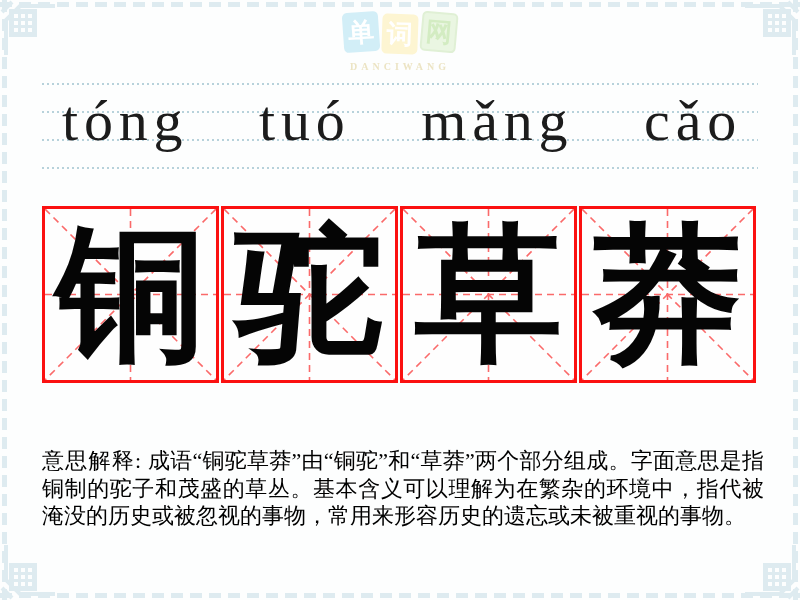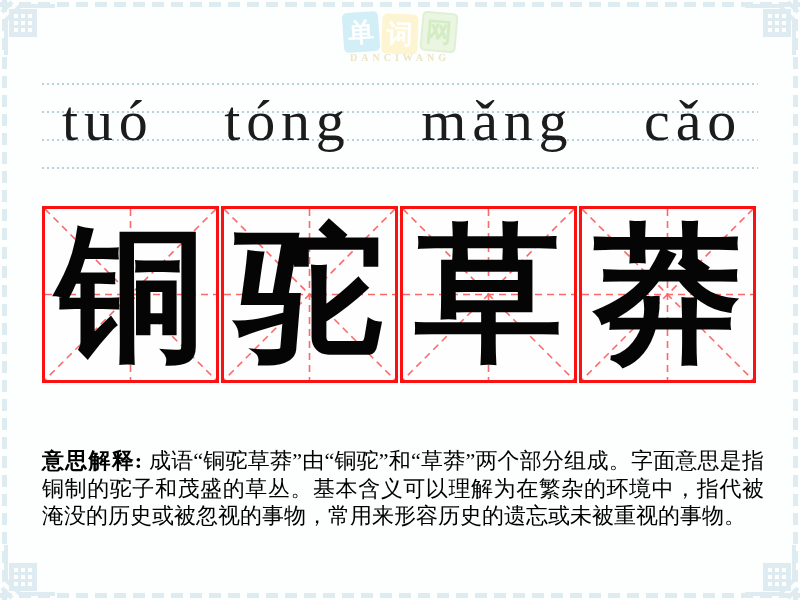--- a/index.html
+++ b/index.html
@@ -25,21 +25,21 @@
   .corner.br { bottom:0; right:0; transform:scale(-1,-1); }
 
   
   .watermark { position:absolute; top:12px; left:0; right:0; text-align:center; z-index:3; }
   .wm-blocks { display:inline-flex; gap:3px; }
   .wm-block { width:36px; height:40px; border-radius:5px; display:flex; align-items:center; justify-content:center;
               font-size:26px; font-weight:bold; }
   .wm-b0 { background:#d2eef7; color:#ffffff; transform:rotate(-4deg); }
   .wm-b1 { background:#fdf5d2; color:#ffffff; transform:rotate(2deg) translateY(2px); }
   .wm-b2 { background:#eaf6e2; color:#d3ecc2; transform:rotate(5deg); border:2px solid #e0f0d5; }
-  .wm-caption { font-size:10px; letter-spacing:4px; color:#ece4c4; font-weight:bold; }
+  .wm-caption { margin-top:9px; font-size:10px; letter-spacing:4px; color:#ece4c4; font-weight:bold; }
 
   
   .guide { position:absolute; left:42px; right:42px; height:2px;
     background:repeating-linear-gradient(90deg,#b7d2db 0 2px,transparent 2px 5px); z-index:1; }
   .g1 { top:83px; } .g2 { top:111px; } .g3 { top:139px; } .g4 { top:167px; }
 
   .pinyin-row { position:absolute; left:62px; right:58px; top:92px; z-index:2;
     display:flex; justify-content:space-between; align-items:baseline;
     font-family:"Liberation Serif", serif; font-size:58px; color:#1c1c1c; line-height:1; }
   .pinyin-syllable { letter-spacing:0.10em; }
@@ -49,21 +49,21 @@
   .char-box { position:relative; width:177px; height:177px; border:3px solid #fb1111; background:#fefefe; }
   .char-box svg { position:absolute; inset:0; width:100%; height:100%; }
   .char-glyph { position:absolute; inset:0; display:flex; align-items:center; justify-content:center;
     font-size:148px; font-weight:700; color:#050505; line-height:1;
     font-family:"Liberation Serif", serif; }
 
   
   .meaning { position:absolute; left:42px; width:722px; top:447px; z-index:2;
     font-size:22px; line-height:27.5px; color:#000; text-align:justify;
     font-family:"Liberation Serif", serif; }
-  .meaning b { font-weight:bold; letter-spacing:1px; }
+  .meaning b { font-weight:normal; letter-spacing:1px; }
 </style>
 </head>
 <body>
 
 <div class="page">
 
   <div class="edge top"></div>
   <div class="edge bottom"></div>
   <div class="edge left"></div>
   <div class="edge right"></div>
@@ -149,22 +149,22 @@
     </div>
     <div class="wm-caption">DANCIWANG</div>
   </div>
 
   <div class="guide g1"></div>
   <div class="guide g2"></div>
   <div class="guide g3"></div>
   <div class="guide g4"></div>
 
   <div class="pinyin-row">
+    <span class="pinyin-syllable">tóng</span>
     <span class="pinyin-syllable">tuó</span>
-    <span class="pinyin-syllable">tóng</span>
     <span class="pinyin-syllable">mǎng</span>
     <span class="pinyin-syllable">cǎo</span>
   </div>
 
   <div class="char-row">
     <div class="char-box">
       <svg viewBox="0 0 171 171" preserveAspectRatio="none">
         <g stroke="#fa6a6a" stroke-width="1.6" stroke-dasharray="7 5" fill="none">
           <line x1="0" y1="0" x2="171" y2="171"></line>
             <line x1="171" y1="0" x2="0" y2="171"></line>

